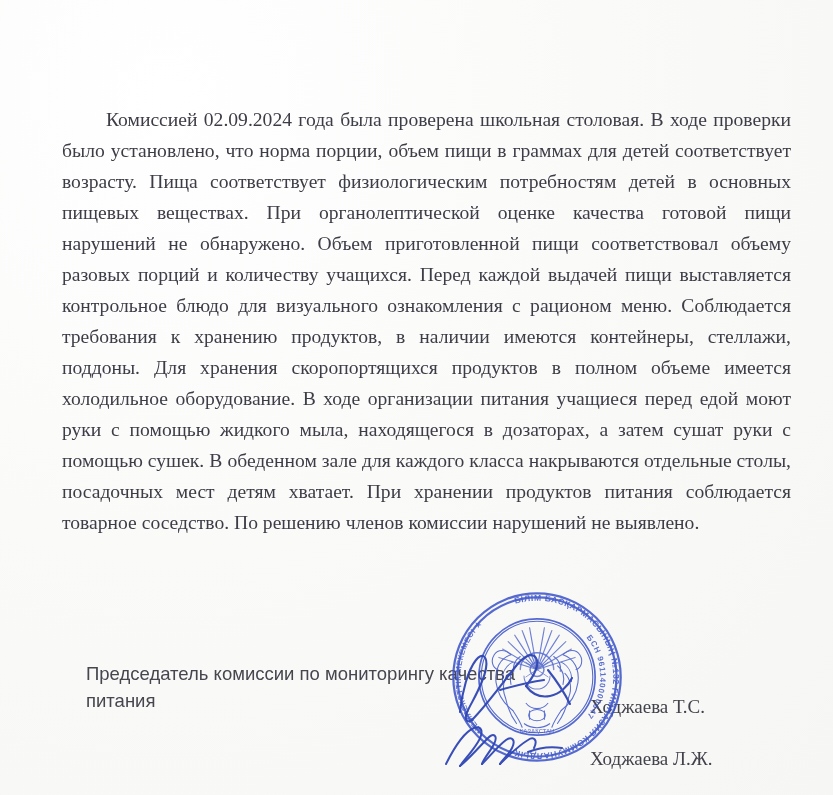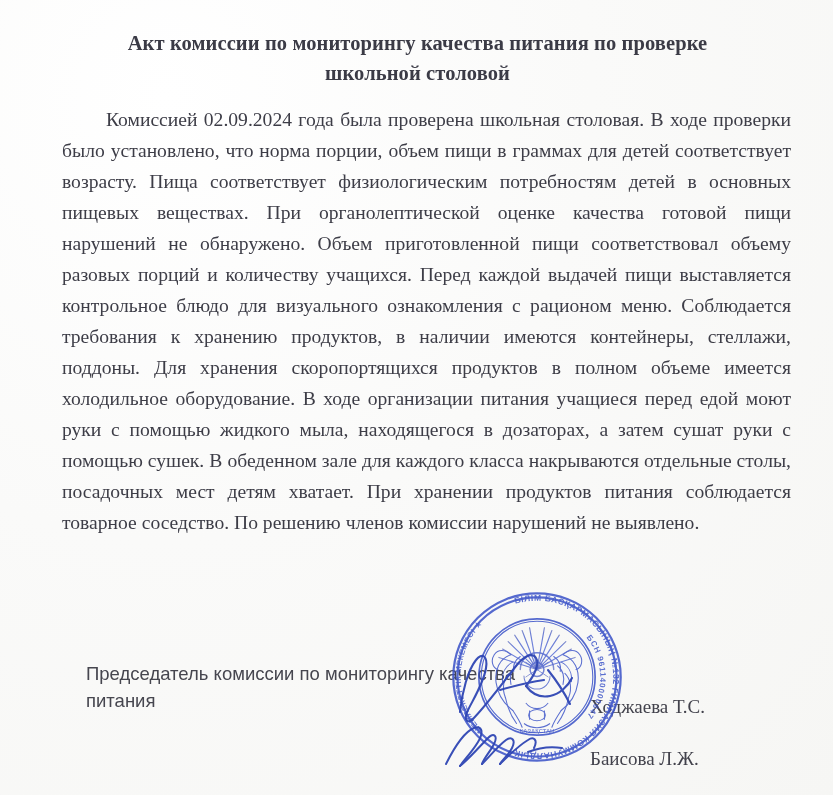--- a/index.html
+++ b/index.html
@@ -112,33 +112,32 @@
   .handsign-1 { left: 452px; top: 640px; width: 150px; height: 110px; }
   .handsign-2 { left: 440px; top: 718px; width: 150px; height: 62px; }
 </style>
 </head>
 <body>
 
 <div class="page-surface"></div>
 
 <div class="sheet">
 
-  <div class="doc-title">Акт комиссии по мониторингу качества питания по проверке школьной столовой</div>
 
   <div class="doc-body">Комиссией 02.09.2024 года была проверена школьная столовая. В ходе проверки было установлено, что норма порции, объем пищи в граммах для детей соответствует возрасту. Пища соответствует физиологическим потребностям детей в основных пищевых веществах. При органолептической оценке качества готовой пищи нарушений не обнаружено. Объем приготовленной пищи соответствовал объему разовых порций и количеству учащихся. Перед каждой выдачей пищи выставляется контрольное блюдо для визуального ознакомления с рационом меню. Соблюдается требования к хранению продуктов, в наличии имеются контейнеры, стеллажи, поддоны. Для хранения скоропортящихся продуктов в полном объеме имеется холодильное оборудование. В ходе организации питания учащиеся перед едой моют руки с помощью жидкого мыла, находящегося в дозаторах, а затем сушат руки с помощью сушек. В обеденном зале для каждого класса накрываются отдельные столы, посадочных мест детям хватает. При хранении продуктов питания соблюдается товарное соседство. По решению членов комиссии нарушений не выявлено.</div>
 
   <div class="sign-block">
 
     <div class="sign-row first">
       <div class="sign-role">Председатель комиссии по мониторингу качества питания</div>
       <div class="sign-name">Ходжаева Т.С.</div>
     </div>
 
     <div class="sign-row second">
-      <div class="sign-name">Баисова Л.Ж.</div>
+      <div class="sign-name">Ходжаева Л.Ж.</div>
     </div>
 
   </div>
 
   <div class="stamp">
     <svg viewBox="0 0 200 200" xmlns="http://www.w3.org/2000/svg">
       <defs>
         <path id="ringOuter" d="M 100,100 m -82,0 a 82,82 0 1,1 164,0 a 82,82 0 1,1 -164,0"></path>
         <path id="ringOuterBot" d="M 100,100 m 82,0 a 82,82 0 1,1 -164,0 a 82,82 0 1,1 164,0"></path>
         <path id="ringInner" d="M 100,100 m -68,0 a 68,68 0 1,1 136,0 a 68,68 0 1,1 -136,0"></path>

